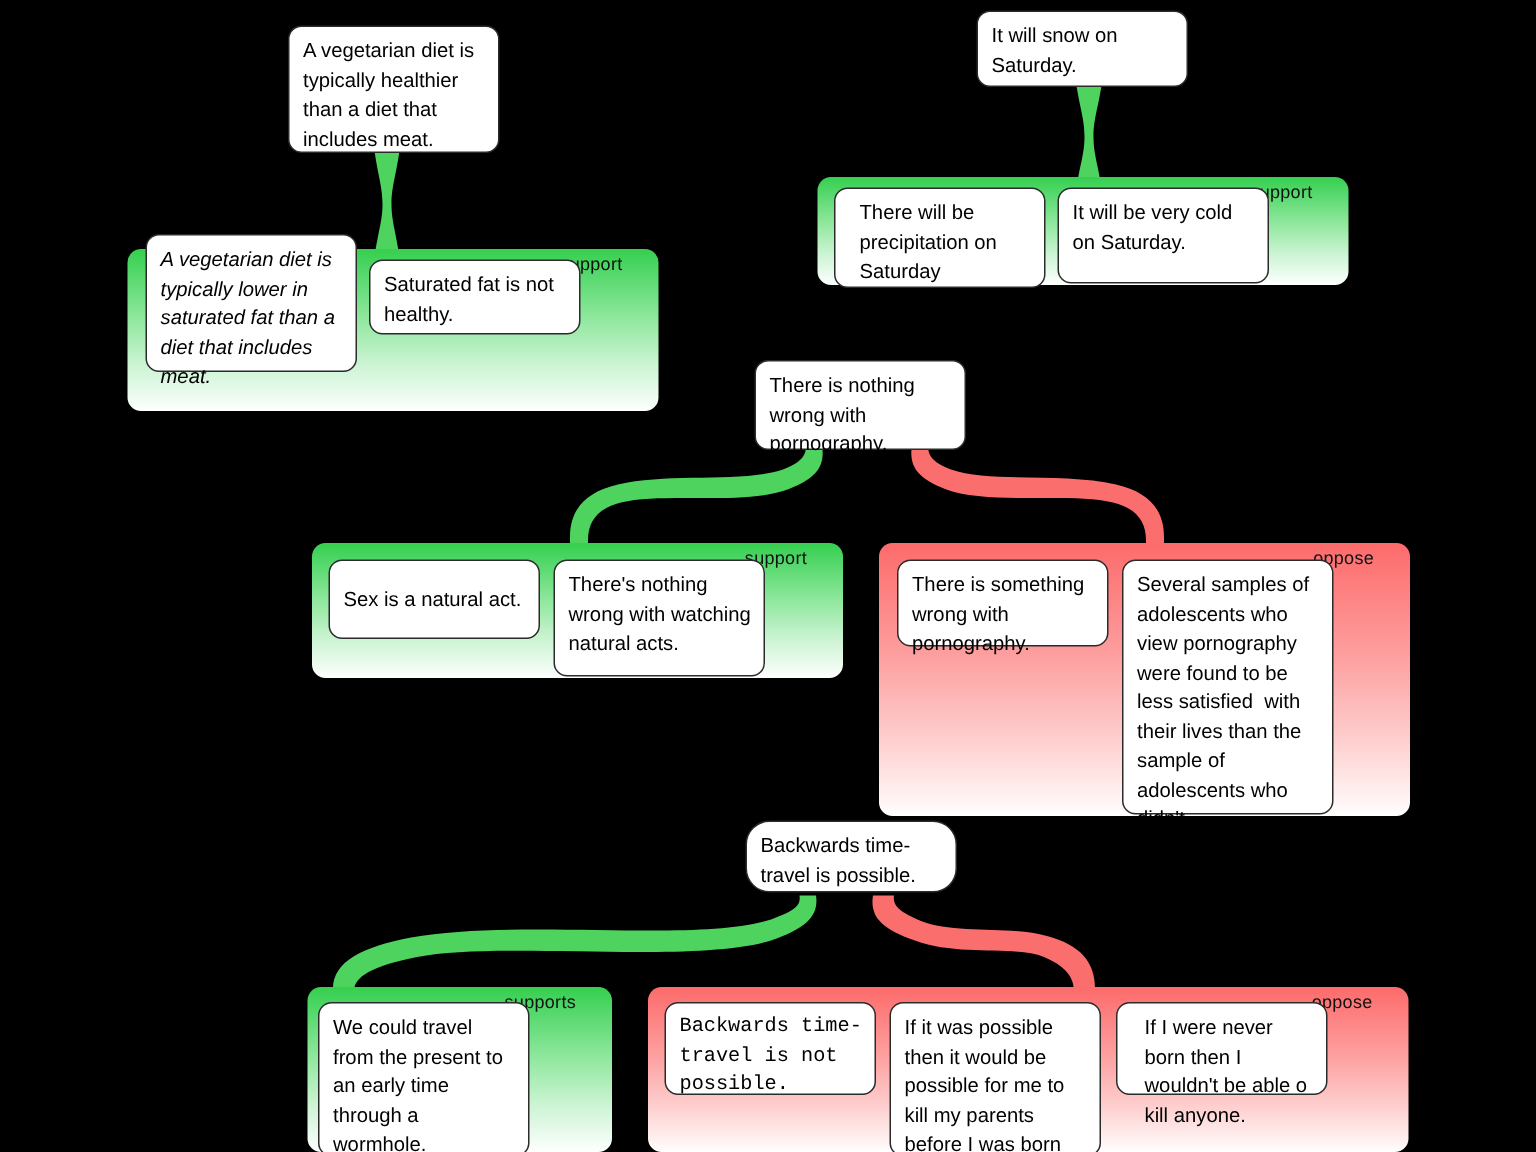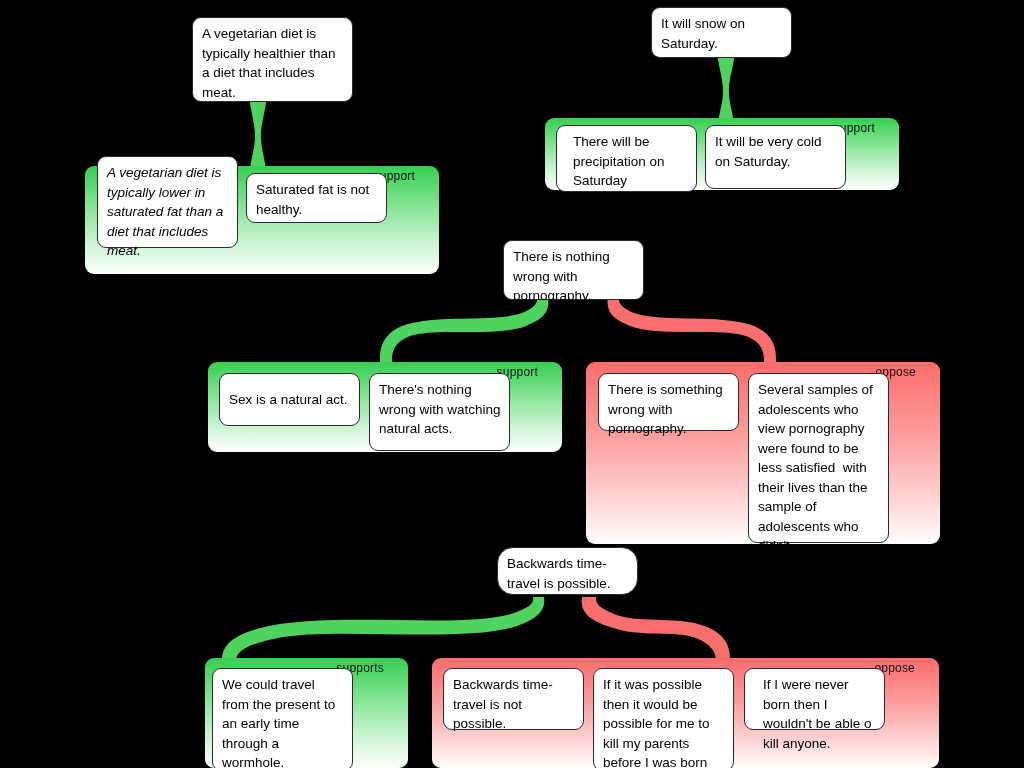--- a/index.html
+++ b/index.html
@@ -78,21 +78,21 @@
   <div class="conn" style="left:238px; top:96px; width:40px; height:80px;">
     <svg width="40" height="80" viewBox="0 0 40 80">
       <path d="M11,0 L29,0 C26,22 23,28 23,40 C23,52 26,58 29,80 L11,80 C14,58 17,52 17,40 C17,28 14,22 11,0 Z" fill="#4fd35f"></path>
     </svg>
   </div>
 
   <div class="group support" style="left:85px; top:166px; width:354px; height:108px;">
     <span class="group-label">support</span>
   </div>
 
-  <div class="claim" style="left:192px; top:17px; width:161px; height:85px;">A vegetarian diet is typically healthier than a diet that includes meat.</div>
+  <div class="claim" style="left:192px; top:17px; width:141px; height:85px;">A vegetarian diet is typically healthier than a diet that includes meat.</div>
 
   <div class="claim" style="left:97px; top:156px; width:141px; height:92px;font-style:italic;">A vegetarian diet is typically lower in saturated fat than a diet that includes meat.</div>
 
   <div class="claim" style="left:246px; top:173px; width:141px; height:50px;">Saturated fat is not healthy.</div>
 
   <div class="conn" style="left:706px; top:53px; width:40px; height:76px;">
     <svg width="40" height="76" viewBox="0 0 40 76">
       <path d="M11,0 L29,0 C26,20 23,26 23,38 C23,50 26,56 29,76 L11,76 C14,56 17,50 17,38 C17,26 14,20 11,0 Z" fill="#4fd35f"></path>
     </svg>
   </div>
@@ -182,19 +182,19 @@
   </div>
 
   <div class="group oppose" style="left:432px; top:658px; width:507px; height:110px;">
     <span class="group-label">oppose</span>
   </div>
 
   <div class="claim" style="left:497px; top:547px; width:141px; height:48px;border-radius:16px;">Backwards time-travel is possible.</div>
 
   <div class="claim" style="left:212px; top:668px; width:141px; height:103px;">We could travel from the present to an early time through a wormhole.</div>
 
-  <div class="claim" style="left:443px; top:668px; width:141px; height:62px;">Backwards time-travel is not possible.</div>
+  <div class="claim" style="left:443px; top:668px; width:141px; height:62px;font-family:Liberation Mono, monospace;">Backwards time-travel is not possible.</div>
 
   <div class="claim" style="left:593px; top:668px; width:141px; height:103px;">If it was possible then it would be possible for me to kill my parents before I was born</div>
 
   <div class="claim" style="left:744px; top:668px; width:141px; height:62px;padding-left:18px;">If I were never born then I wouldn't be able o kill anyone.</div>
 
 </div>
 
 </body></html>

